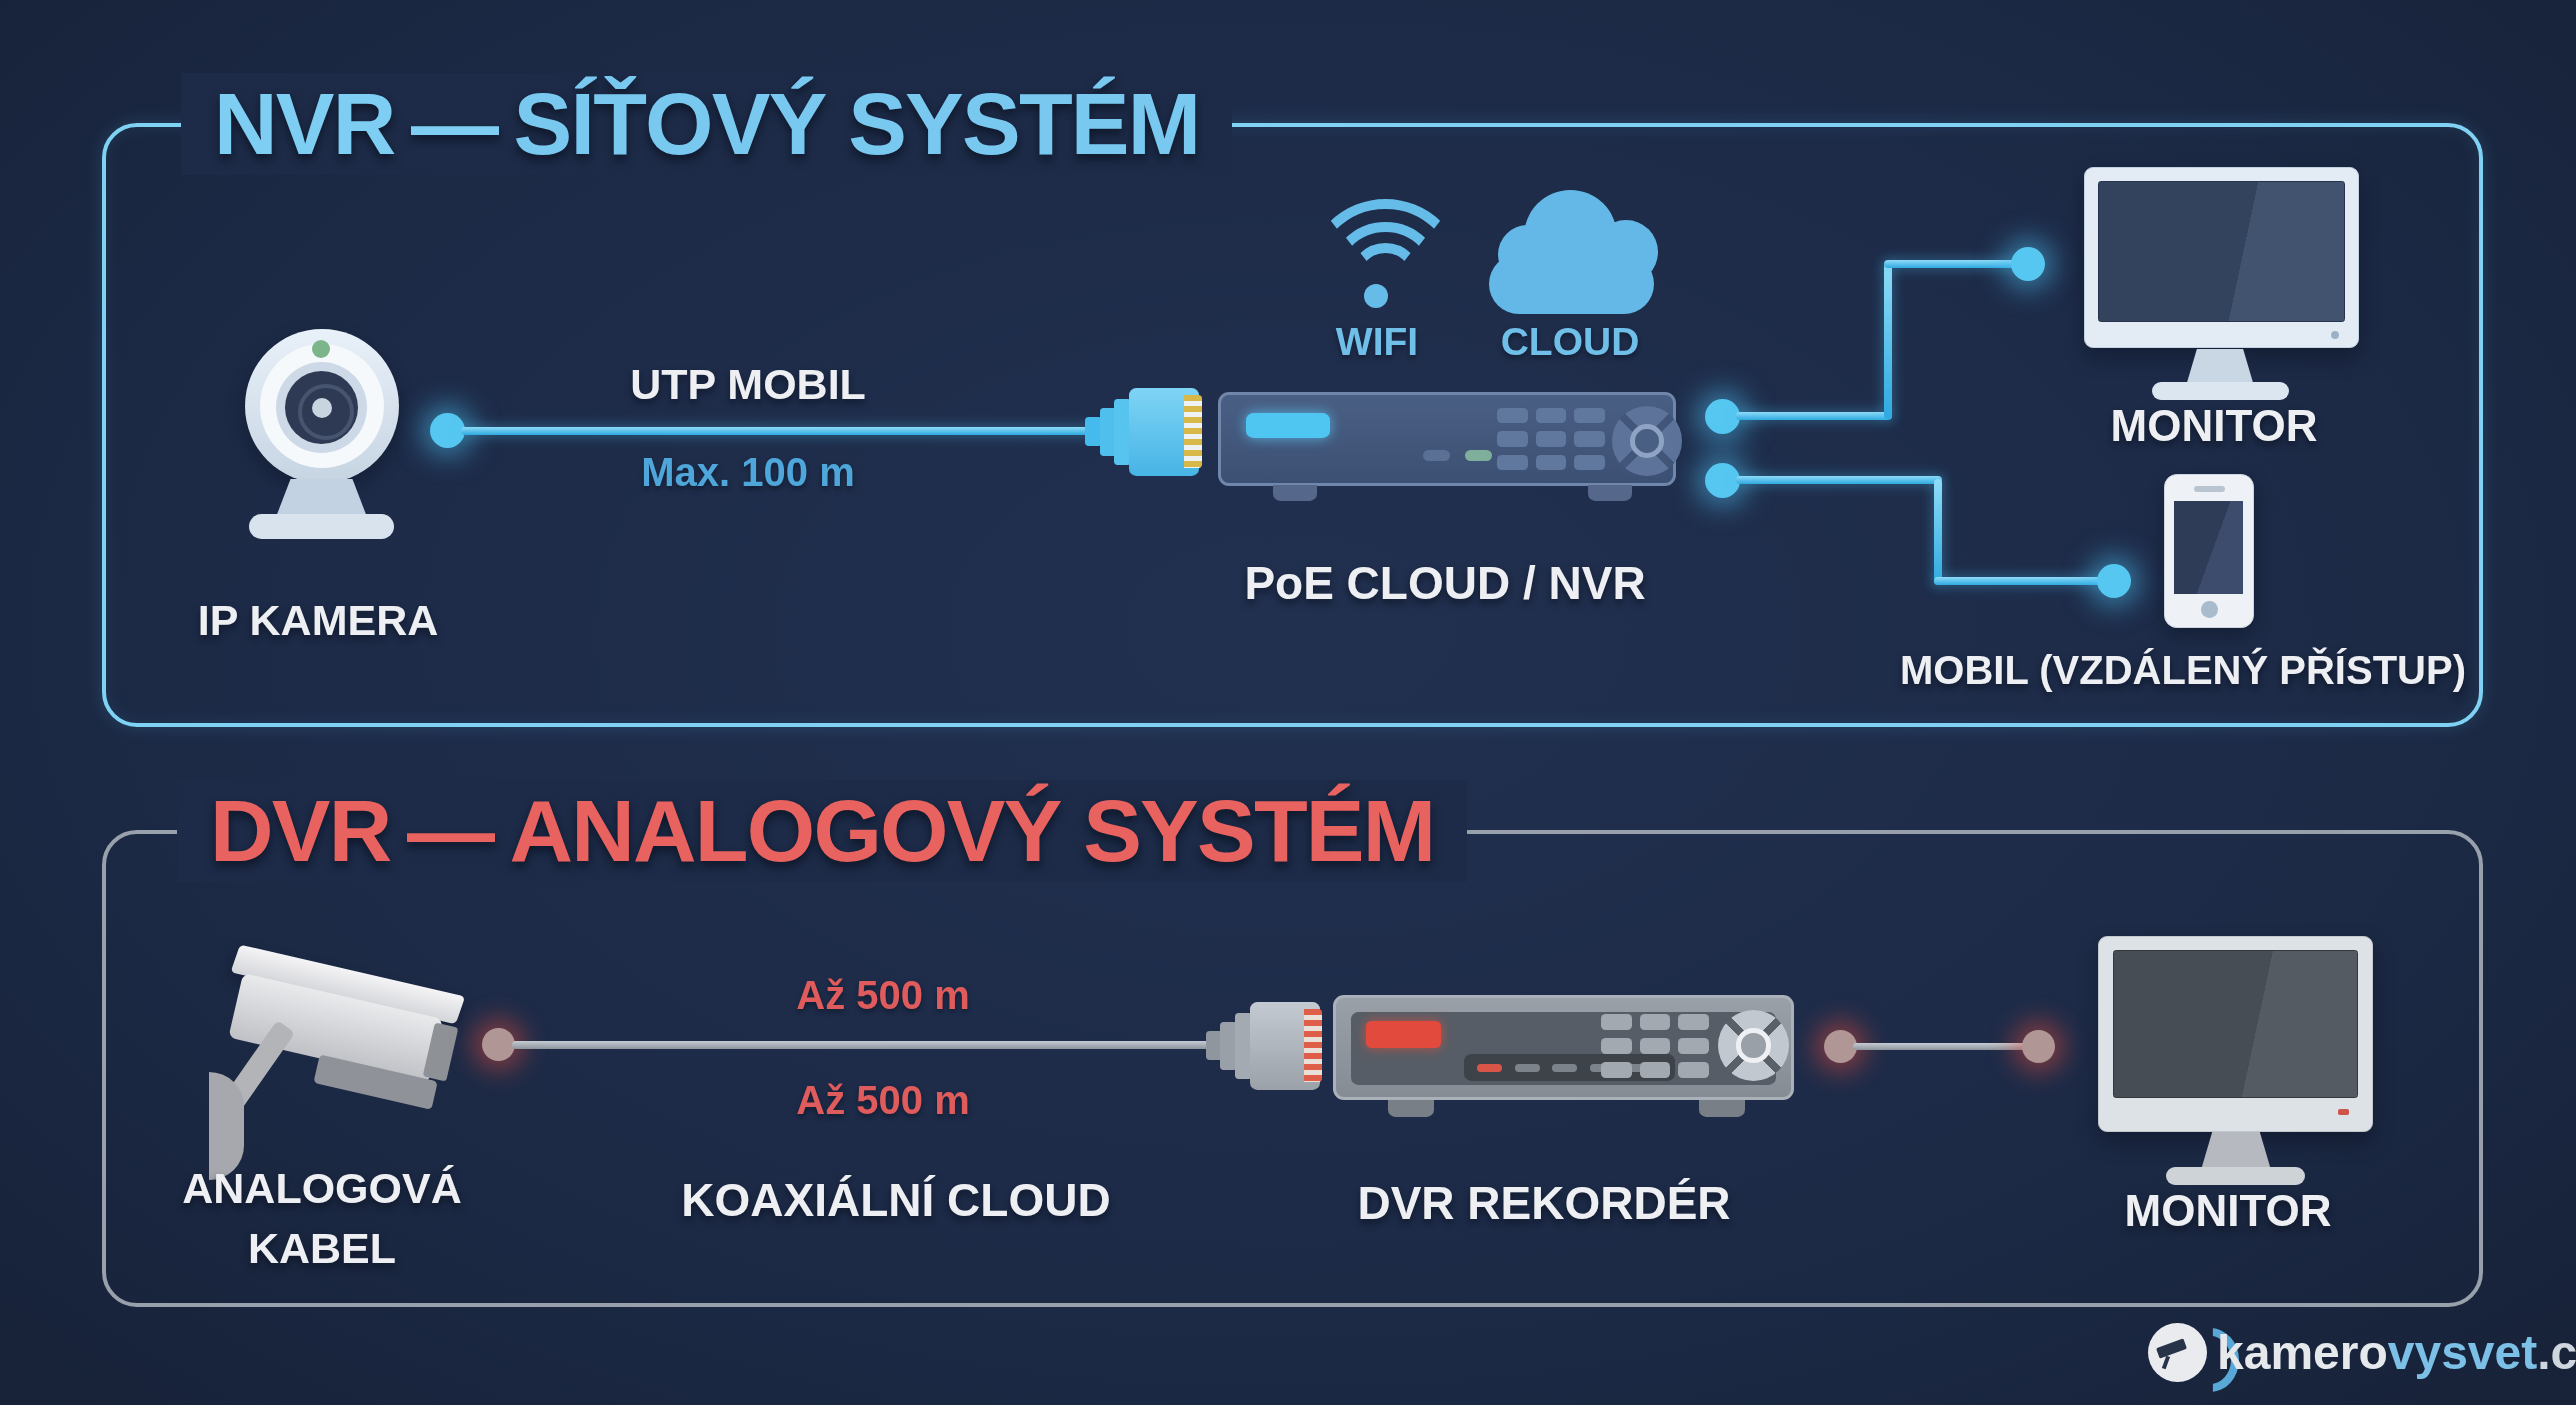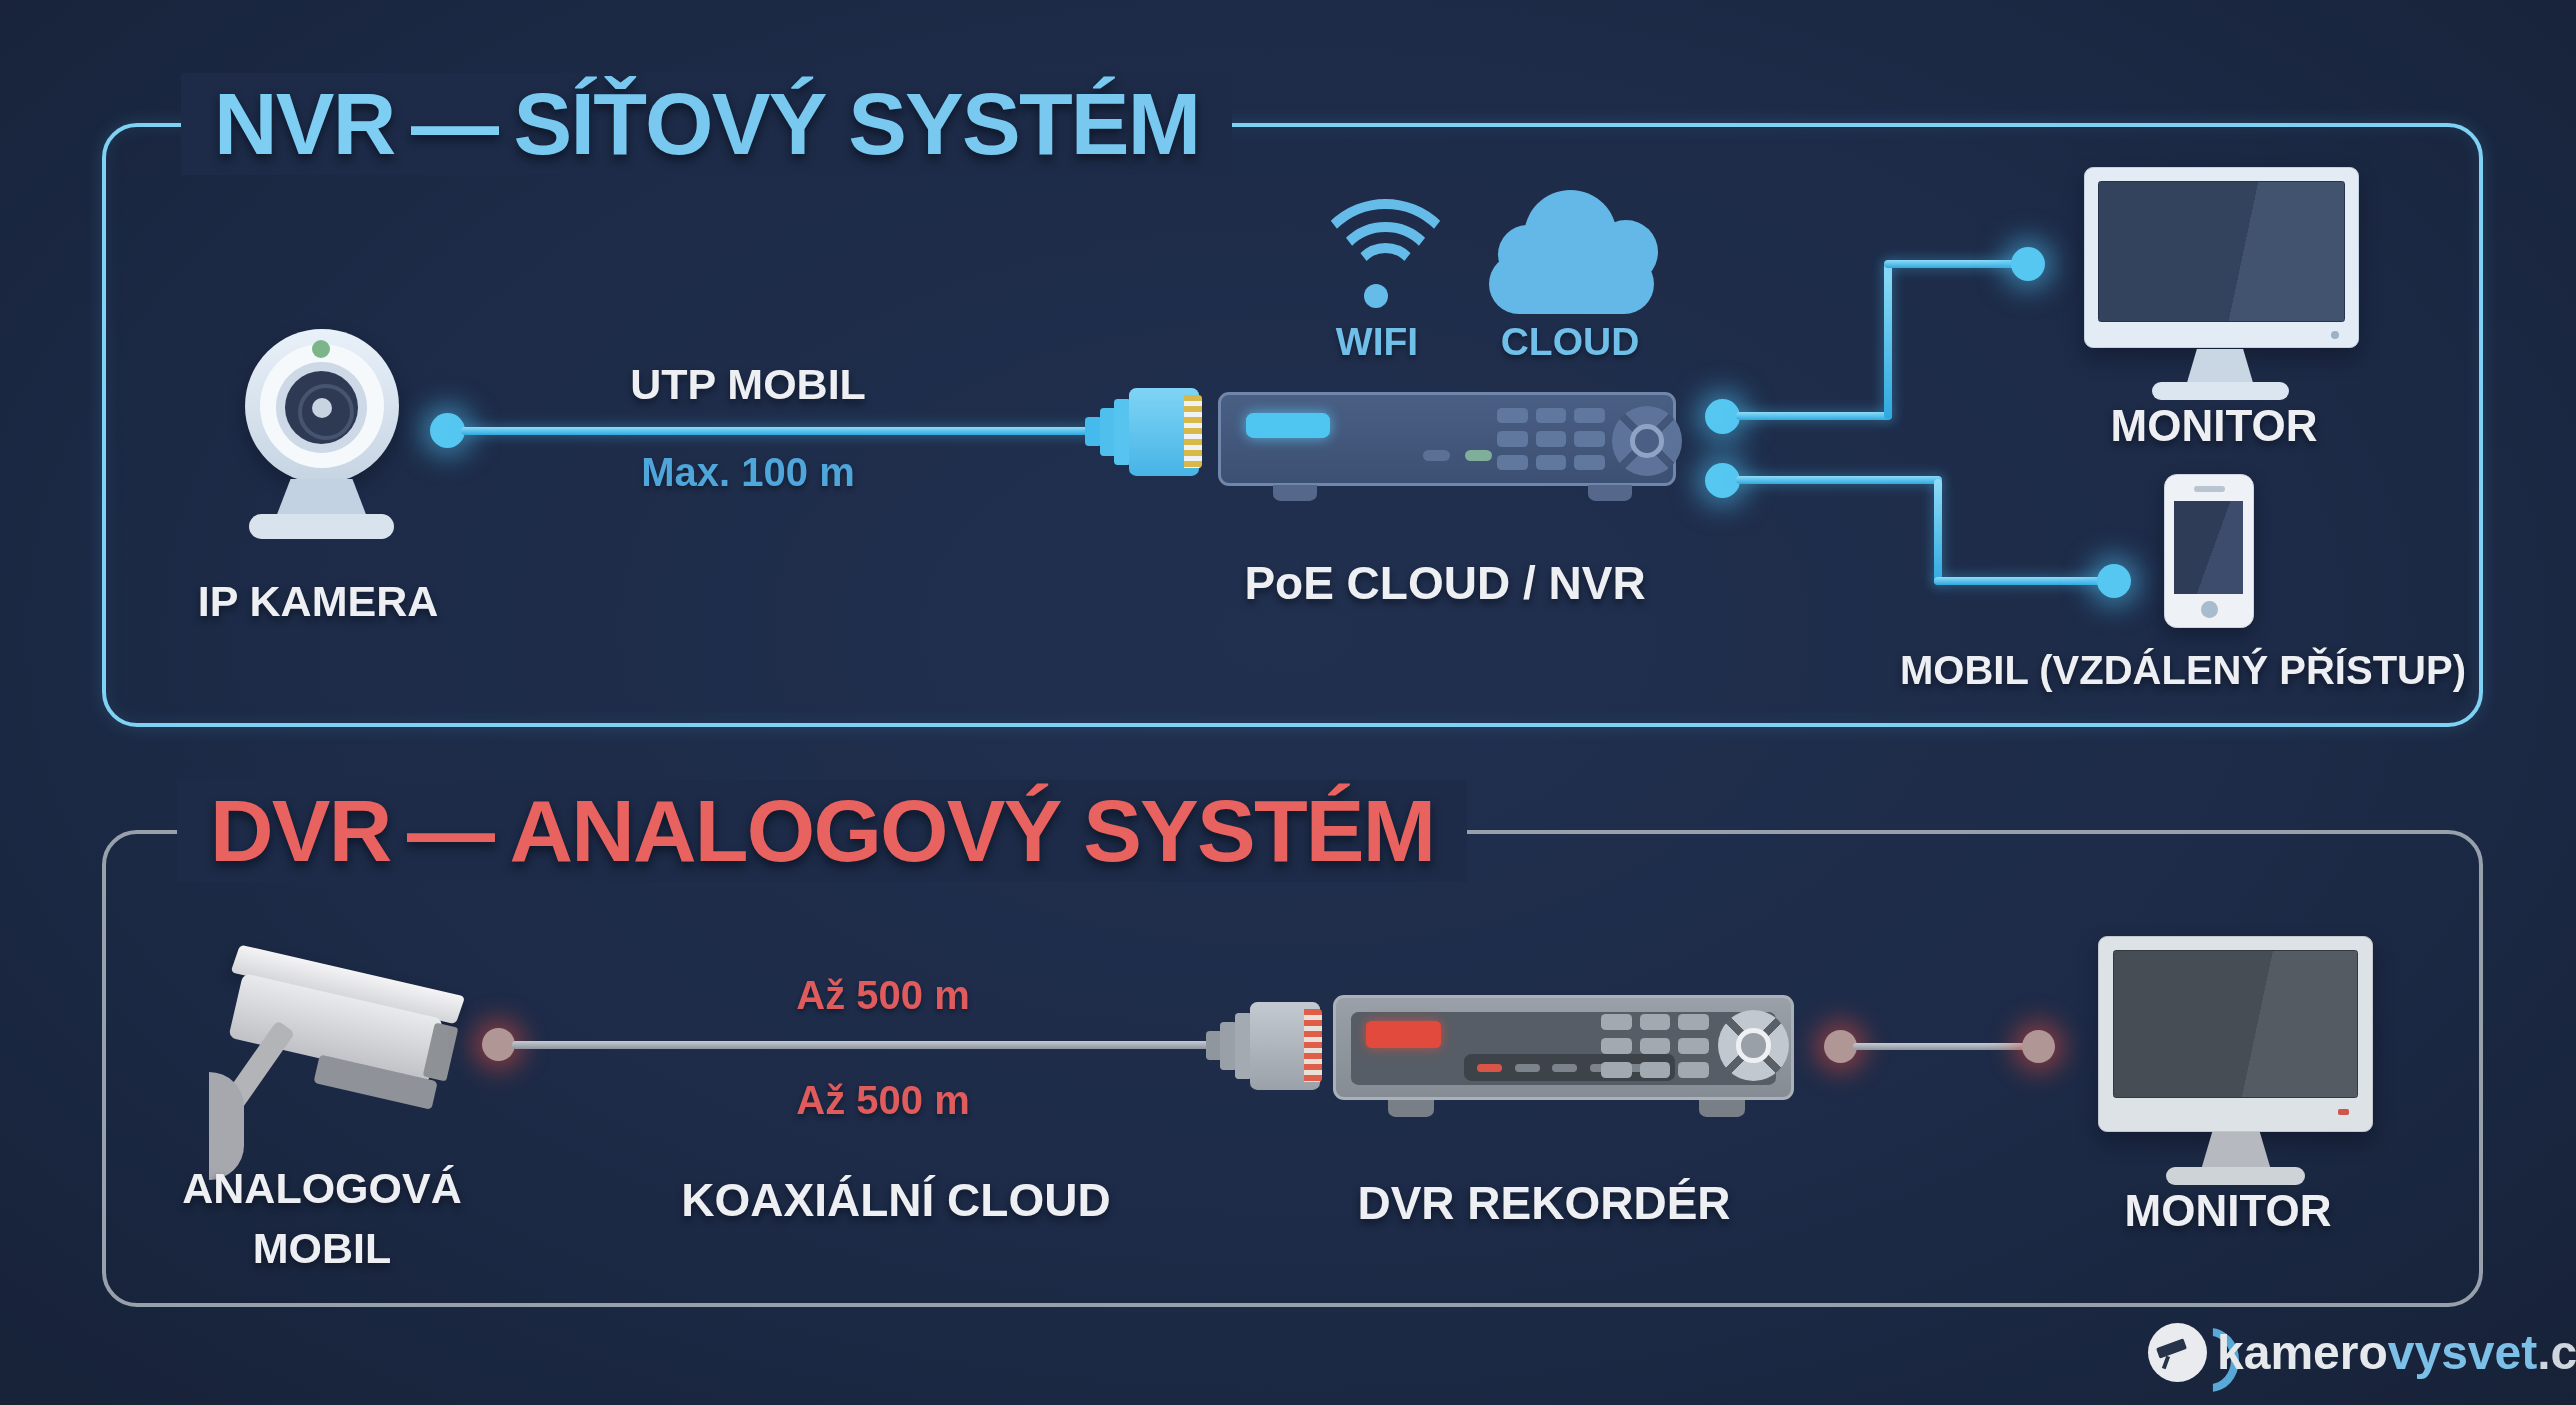--- a/index.html
+++ b/index.html
@@ -90,21 +90,21 @@
     <div class="circle" style="left:245px;top:329px;width:154px;height:154px;background:linear-gradient(180deg,#e9f1f9,#c6d4e2);box-shadow:0 7.3px 16.5px rgba(5,10,20,.35);"></div>
     <div class="circle" style="left:260px;top:344px;width:124px;height:124px;background:#f5f9fc;"></div>
     <div class="circle" style="left:312px;top:340px;width:18.3px;height:18.3px;background:#7db58a;"></div>
     <div class="circle" style="left:276px;top:362px;width:91px;height:91px;background:#cdd9e6;"></div>
     <div class="circle" style="left:285px;top:371px;width:73px;height:73px;background:#2e3a54;"></div>
     <div class="circle" style="left:298px;top:384px;width:48px;height:48px;border:4.6px solid #46546f;"></div>
     <div class="circle" style="left:312px;top:398px;width:20px;height:20px;background:#c9d4e1;"></div>
     <div class="trap" style="left:276px;top:479px;width:91px;height:38px;background:#c3d2e2;"></div>
     <div class="abs" style="left:249px;top:514px;width:145px;height:25px;border-radius:12.8px;background:#d8e3ee;"></div>
   </div>
-  <div class="lbl lbl-47" style="left:318px;top:577px;">IP KAMERA</div>
+  <div class="lbl lbl-47" style="left:318px;top:596px;">IP KAMERA</div>
 
   <div class="cyan-dot" style="left:430px;top:413px;width:35px;height:35px;"></div>
   <div class="cyan-line" style="left:461px;top:427px;width:633px;height:8.2px;"></div>
   <div class="lbl lbl-47" style="left:748px;top:360px;">UTP MOBIL</div>
   <div class="note" style="left:748px;top:450px;font-size:40px;color:#4fa6da;">Max. 100 m</div>
 
   <div>
     <div class="rj-bar" style="left:1085px;top:417px;width:16.5px;height:29px;background:#45baec;"></div>
     <div class="rj-bar" style="left:1100px;top:408px;width:16.5px;height:48px;background:#4fc0ee;"></div>
     <div class="rj-bar" style="left:1114px;top:399px;width:16.5px;height:66px;background:#57c4f0;"></div>
@@ -190,21 +190,21 @@
         <div class="abs" style="left:33px;top:5.5px;width:231px;height:29px;border-radius:4.6px;background:linear-gradient(180deg,#f4f4f6,#d4d5d9);transform:skewX(-6deg);box-shadow:0 5.5px 12.8px rgba(5,10,20,.3);"></div>
         <div class="abs" style="left:44px;top:33px;width:205px;height:66px;border-radius:7.3px;background:linear-gradient(180deg,#e9eaec,#bfc1c6);"></div>
         <div class="abs" style="left:242px;top:38px;width:24px;height:55px;border-radius:3.7px;background:#8e9196;"></div>
         <div class="abs" style="left:137px;top:95px;width:121px;height:29px;border-radius:4.6px;background:#8f9298;"></div>
       </div>
     </div>
     <div class="abs" style="left:245px;top:1017px;width:22px;height:105px;border-radius:5.5px;background:#b2b4b8;transform:rotate(35deg);"></div>
     <div class="abs" style="left:209px;top:1072px;width:35px;height:108px;background:#a6a8ad;border-radius:0 55px 55px 0 / 0 50% 50% 0;"></div>
   </div>
   <div class="lbl lbl-47" style="left:322px;top:1164px;">ANALOGOVÁ</div>
-  <div class="lbl lbl-47" style="left:322px;top:1224px;">MOBIL</div>
+  <div class="lbl lbl-47" style="left:322px;top:1224px;">KABEL</div>
 
   <div class="red-dot" style="left:482px;top:1028px;width:33px;height:33px;"></div>
   <div class="grey-line" style="left:512px;top:1041px;width:704px;height:8.2px;"></div>
   <div class="note" style="left:883px;top:973px;font-size:40px;color:#e05c5c;">Až 500 m</div>
   <div class="note" style="left:883px;top:1078px;font-size:40px;color:#e05c5c;">Až 500 m</div>
   <div class="lbl lbl-50" style="left:896px;top:1173px;">KOAXIÁLNÍ CLOUD</div>
 
   <div>
     <div class="rj-bar" style="left:1206px;top:1031px;width:16.5px;height:29px;background:#8f969e;"></div>
     <div class="rj-bar" style="left:1220px;top:1022px;width:16.5px;height:48px;background:#99a0a8;"></div>

